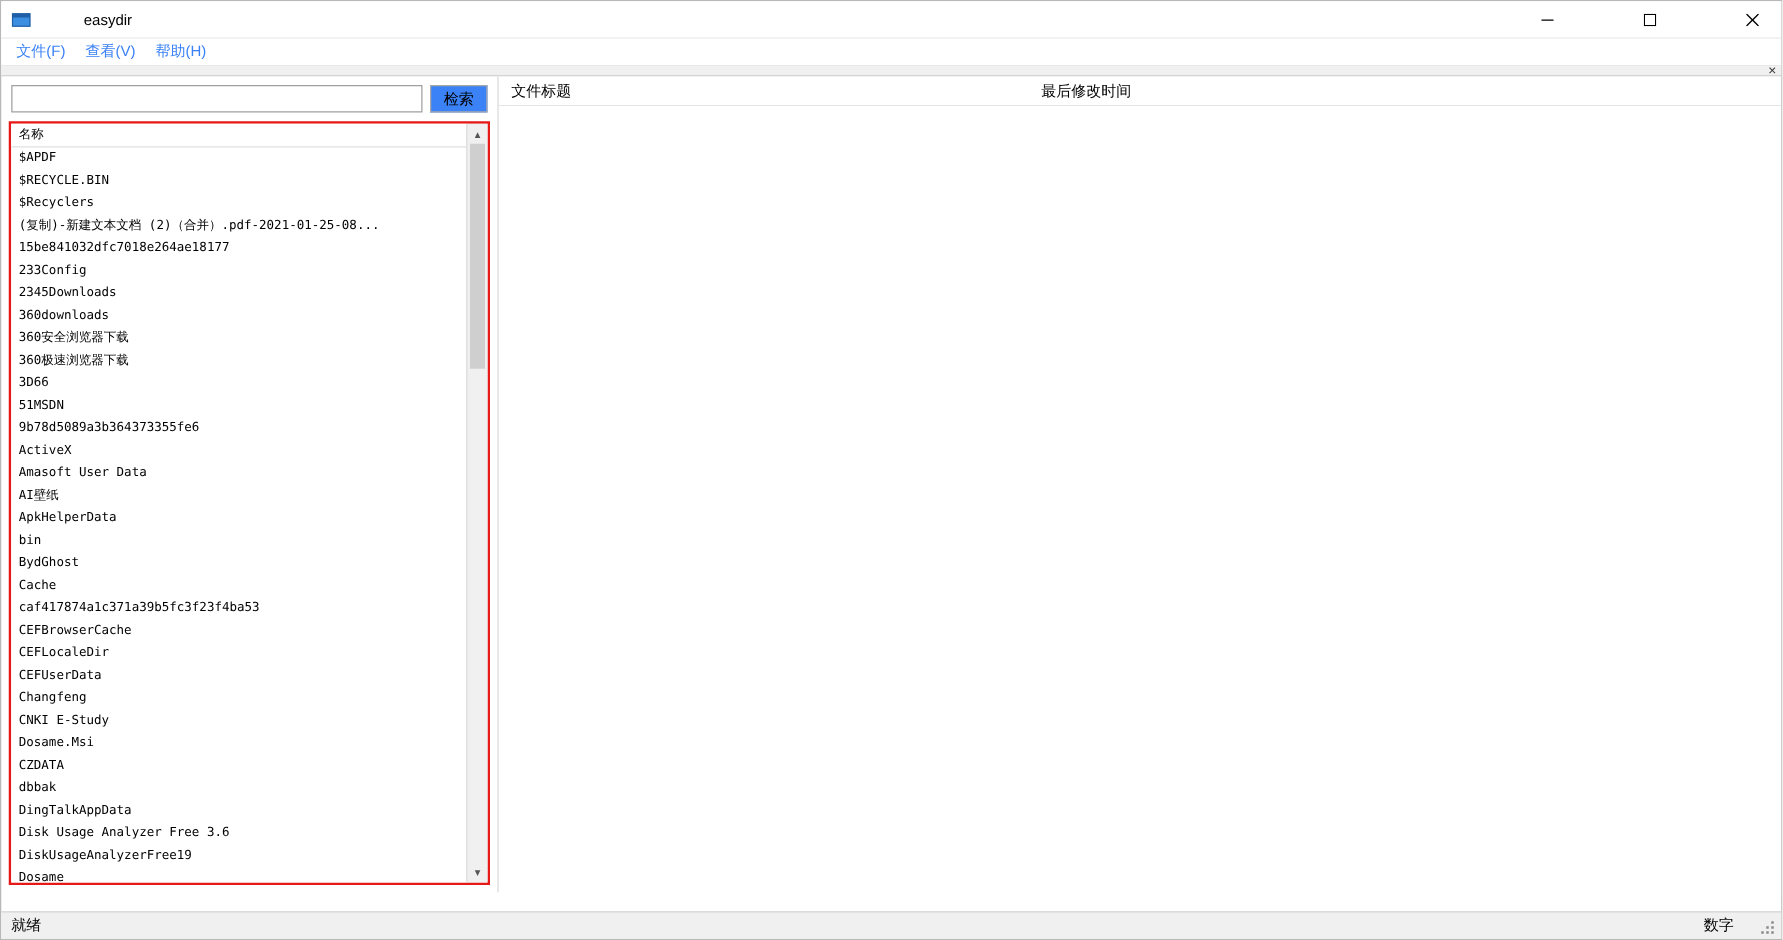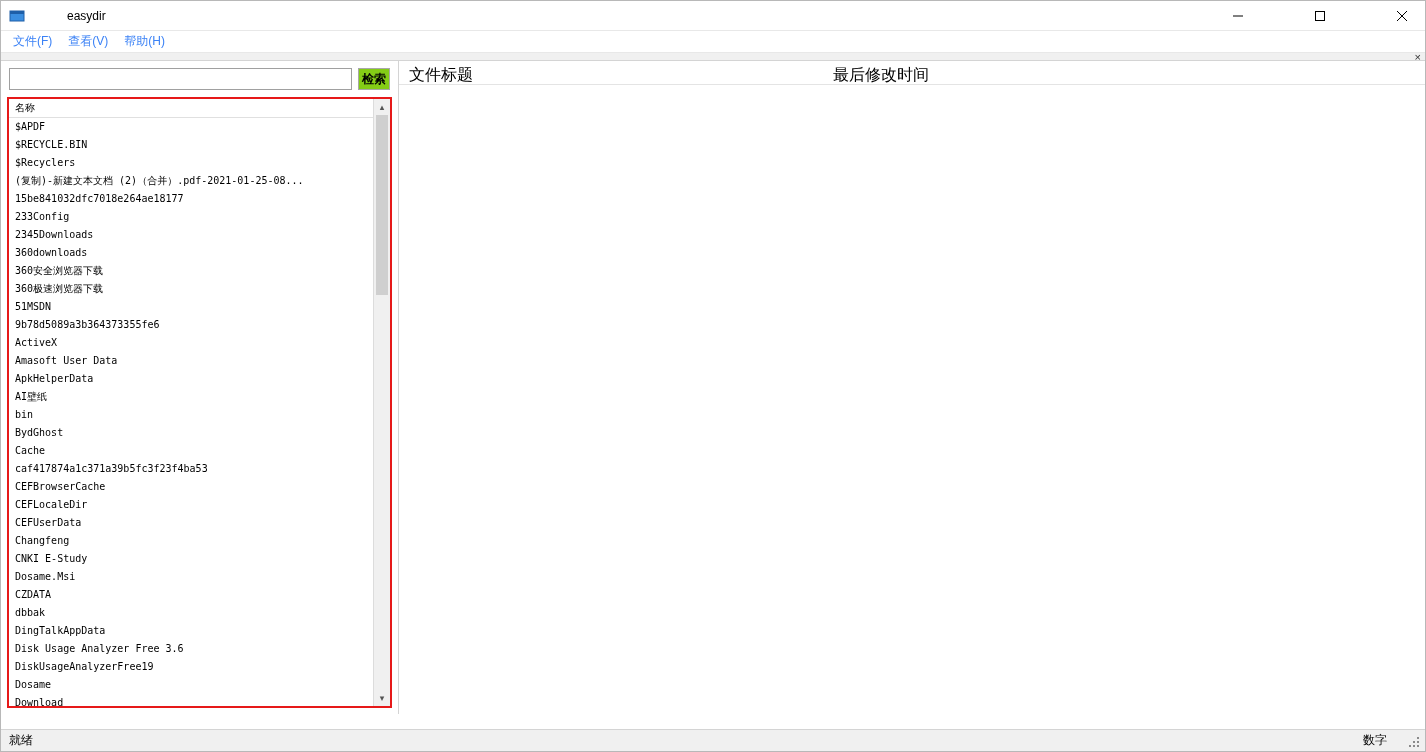--- a/index.html
+++ b/index.html
@@ -17,35 +17,35 @@
 .menubar .menu-item { padding: 2px 8px; color: #3b82f6; cursor: default; }
 
 .toolbar-strip { height: 8px; background: #f0f0f0; border-bottom: 1px solid #d4d4d4; position: relative; }
 .toolbar-strip .close-x { position: absolute; right: 4px; top: -2px; font-size: 11px; color: #333; }
 
 .body-area { flex: 1; display: flex; overflow: hidden; }
 
 .left-panel { width: 398px; display: flex; flex-direction: column; border-right: 1px solid #d4d4d4; }
 .search-row { height: 36px; display: flex; align-items: center; padding: 6px 8px; gap: 6px; }
 .search-input { flex: 1; height: 22px; border: 1px solid #a0a0a0; padding: 0 4px; background: #fff; }
-.search-btn { width: 32px; height: 22px; background: #84cc16; border: 1px solid #a8a8a8; cursor: pointer; font-size: 12px; font-weight: bold; }
+.search-btn { width: 46px; height: 22px; background: #3b82f6; border: 1px solid #a8a8a8; cursor: pointer; font-size: 12px; }
 
 .list-wrap { flex: 1; margin: 0 6px 6px 6px; position: relative; border: 2px solid #e61919; }
 .list-inner { position: absolute; inset: 0; display: flex; }
 .list-content { flex: 1; overflow: hidden; background: #fff; }
 .list-header, .list-item { padding: 1px 6px; font-family: "SimSun", monospace; font-size: 10px; line-height: 16px; white-space: nowrap; overflow: hidden; color: #000; }
 .list-header { background: #ffffff; border-bottom: 1px solid #e0e0e0; }
 .v-scrollbar { width: 17px; background: #f0f0f0; border-left: 1px solid #dcdcdc; position: relative; }
 .v-thumb { position: absolute; left: 2px; right: 2px; top: 16px; height: 180px; background: #cfcfcf; border-radius: 0; }
 .v-arrow { position: absolute; left: 0; right: 0; height: 16px; display:flex; align-items:center; justify-content:center; font-size:9px; color:#555;}
 .v-arrow.up { top:0; } .v-arrow.down { bottom:0; }
 
 .right-panel { flex: 1; display: flex; flex-direction: column; }
 .right-header { height: 24px; background: #ffffff; display: flex; border-bottom: 1px solid #e4e4e4; }
-.right-header .col { padding: 4px 10px; font-size: 16px; color: #000; }
+.right-header .col { padding: 4px 10px; font-size: 12px; color: #000; }
 .right-header .col.title-col { width: 424px; }
 .right-header .col.date-col { flex: 1; }
 .right-body { flex: 1; background: #ffffff; }
 
 .statusbar { height: 22px; background: #f0f0f0; border-top: 1px solid #d4d4d4; display: flex; align-items: center; padding: 0 8px; font-size: 12px; color: #000; margin-top: 15px; }
 .statusbar .left { flex: 1; }
 .statusbar .right { padding-right: 30px; }
 .resize-grip { width:16px; height:16px; position:absolute; right:4px; bottom:2px; }
 </style>
 </head>
@@ -104,26 +104,27 @@
           <div class="list-item">$APDF</div>
               <div class="list-item">$RECYCLE.BIN</div>
               <div class="list-item">$Recyclers</div>
               <div class="list-item">(复制)-新建文本文档 (2)（合并）.pdf-2021-01-25-08...</div>
               <div class="list-item">15be841032dfc7018e264ae18177</div>
               <div class="list-item">233Config</div>
               <div class="list-item">2345Downloads</div>
               <div class="list-item">360downloads</div>
               <div class="list-item">360安全浏览器下载</div>
               <div class="list-item">360极速浏览器下载</div>
+              <div class="list-item">3D66</div>
               <div class="list-item">51MSDN</div>
               <div class="list-item">9b78d5089a3b364373355fe6</div>
               <div class="list-item">ActiveX</div>
               <div class="list-item">Amasoft User Data</div>
+              <div class="list-item">AI壁纸</div>
               <div class="list-item">ApkHelperData</div>
-              <div class="list-item">AI壁纸</div>
               <div class="list-item">bin</div>
               <div class="list-item">BydGhost</div>
               <div class="list-item">Cache</div>
               <div class="list-item">caf417874a1c371a39b5fc3f23f4ba53</div>
               <div class="list-item">CEFBrowserCache</div>
               <div class="list-item">CEFLocaleDir</div>
               <div class="list-item">CEFUserData</div>
               <div class="list-item">Changfeng</div>
               <div class="list-item">CNKI E-Study</div>
               <div class="list-item">Dosame.Msi</div>

